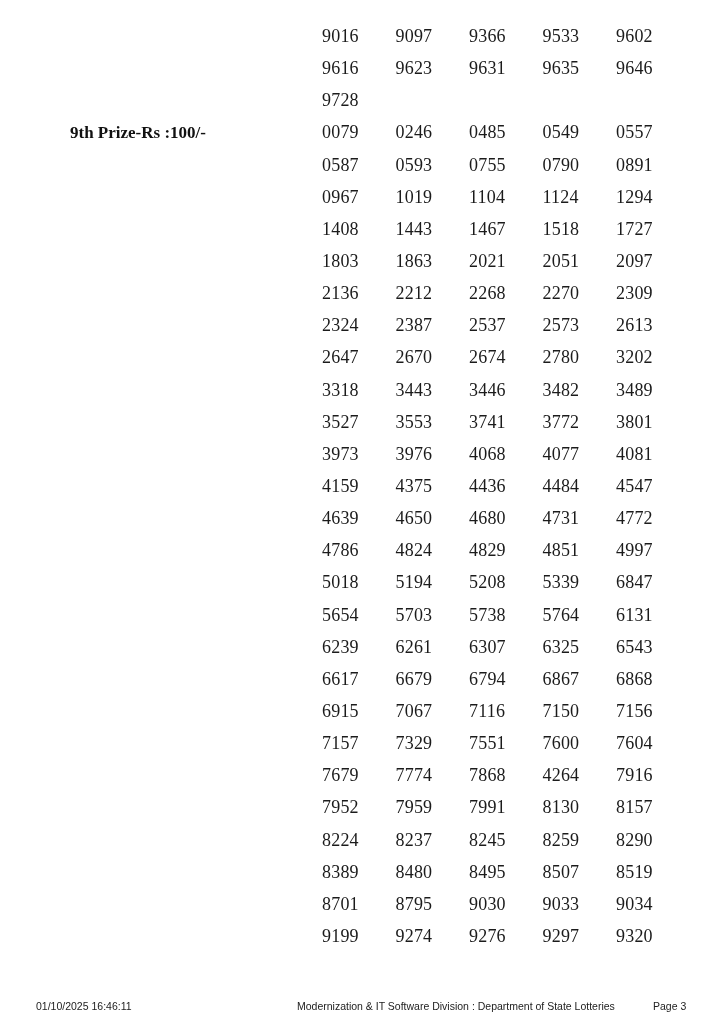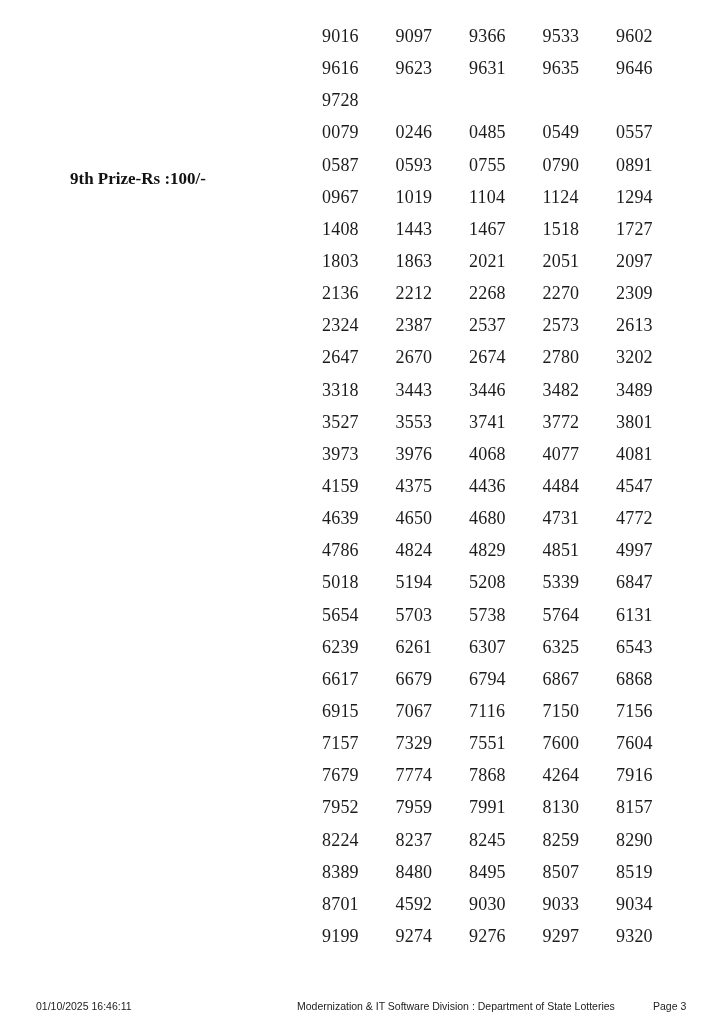--- a/index.html
+++ b/index.html
@@ -34,21 +34,20 @@
   }
   .prize-label {
     position: absolute;
     left: 70px;
     top: 124px;
     font-weight: bold;
     font-size: 17px;
     line-height: 17px;
     color: #111111;
     white-space: nowrap;
-    margin-top: 46px;
   }
   .footer {
     position: absolute;
     left: 0;
     top: 1000px;
     width: 724px;
     height: 16px;
     font-family: "Liberation Sans", sans-serif;
     font-size: 10.5px;
     line-height: 13px;
@@ -246,21 +245,21 @@
       </div>
       <div class="num-row">
         <span class="num-cell">8389</span>
         <span class="num-cell">8480</span>
         <span class="num-cell">8495</span>
         <span class="num-cell">8507</span>
         <span class="num-cell">8519</span>
       </div>
       <div class="num-row">
         <span class="num-cell">8701</span>
-        <span class="num-cell">4592</span>
+        <span class="num-cell">8795</span>
         <span class="num-cell">9030</span>
         <span class="num-cell">9033</span>
         <span class="num-cell">9034</span>
       </div>
       <div class="num-row">
         <span class="num-cell">9199</span>
         <span class="num-cell">9274</span>
         <span class="num-cell">9276</span>
         <span class="num-cell">9297</span>
         <span class="num-cell">9320</span>

